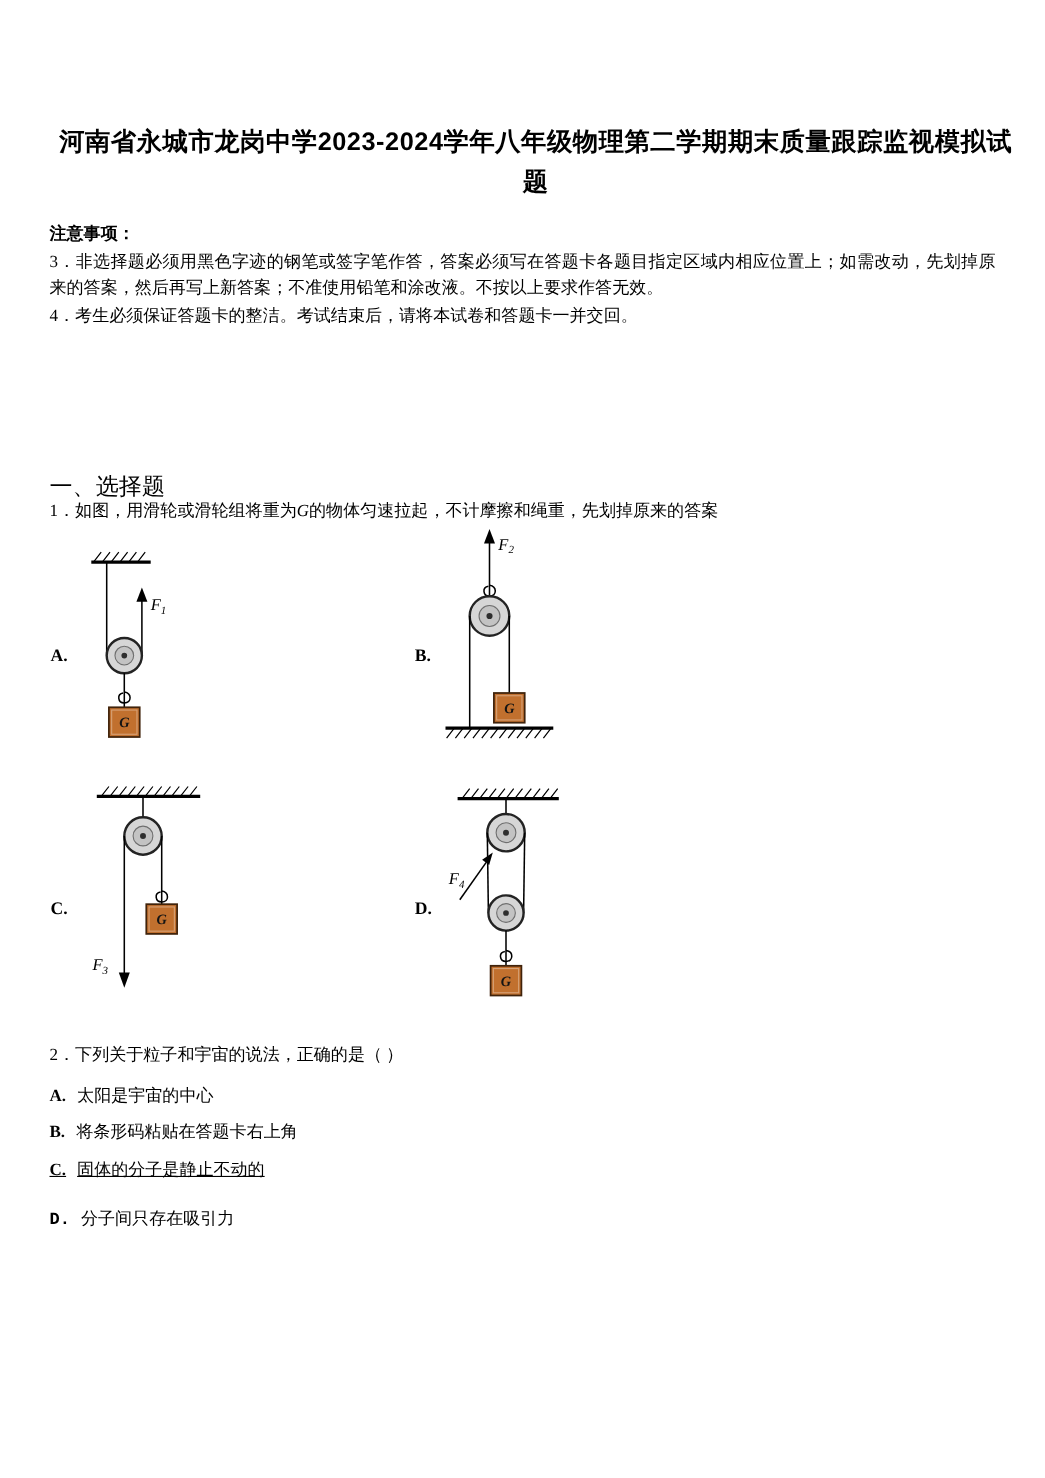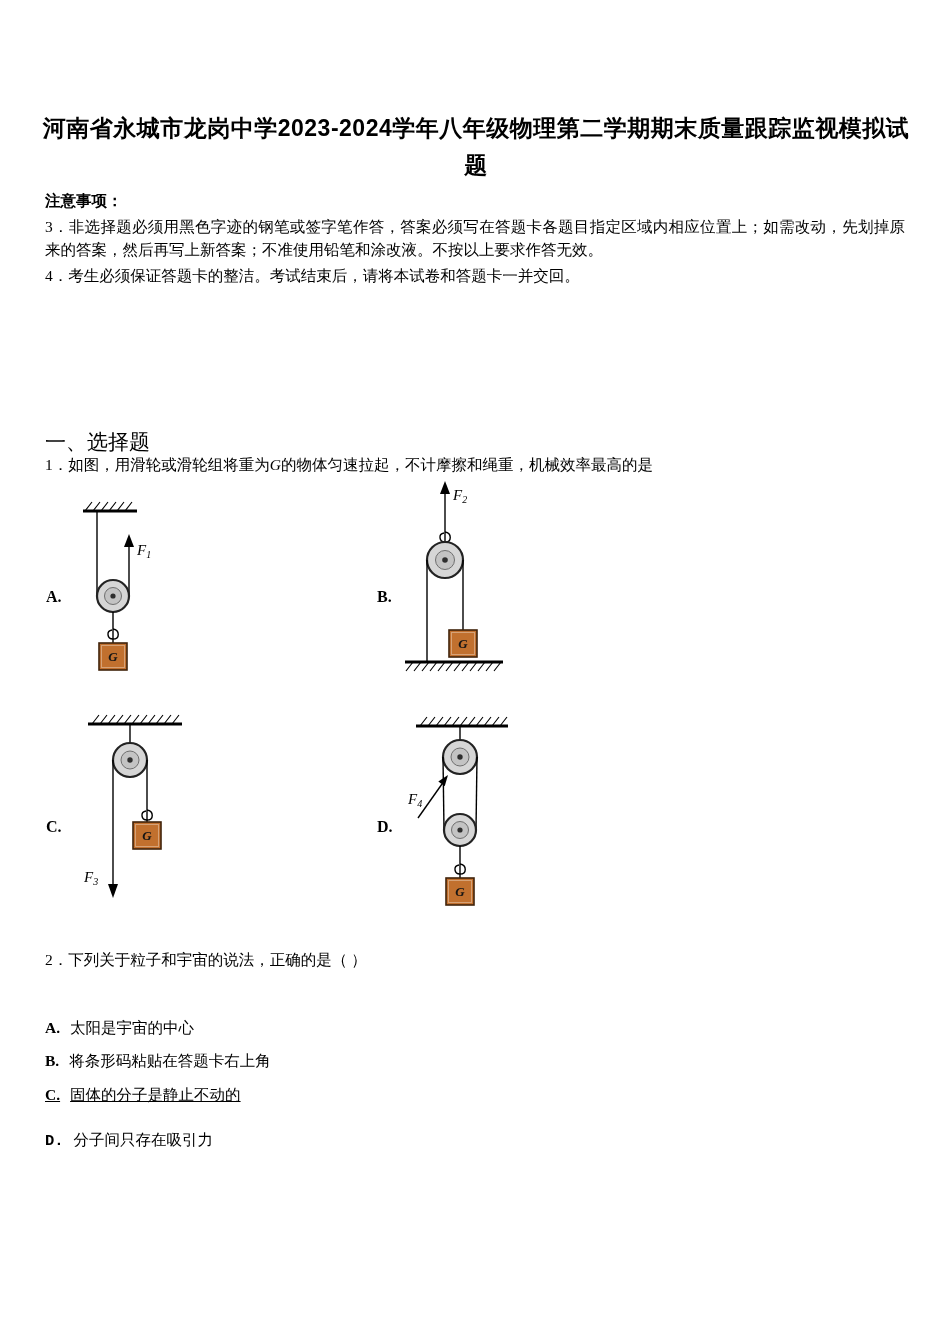--- a/index.html
+++ b/index.html
@@ -5,40 +5,40 @@
   html,body{margin:0;padding:0;background:#ffffff;}
   .page{
     position:relative;
     width:950px;height:1344px;
     background:#ffffff;
     font-family:"Liberation Serif","DejaVu Serif",serif;
     color:#000;
     overflow:hidden;
   }
   .exam-title{
-    position:absolute;top:110px;left:41px;width:870px;
+    position:absolute;top:110px;left:52px;width:870px;
     text-align:center;
     font-family:"Liberation Sans","DejaVu Sans",sans-serif;
     font-weight:700;font-size:23px;line-height:37px;
     letter-spacing:0.5px;
   }
   .notice{
-    position:absolute;top:189px;left:45px;width:860px;
+    position:absolute;top:201px;left:45px;width:860px;
     font-size:15.5px;line-height:23px;text-align:justify;
   }
   .notice p{margin:0 0 3px 0;}
   .notice .notice-heading{font-weight:700;}
   .sec-heading{
     position:absolute;top:428px;left:45px;
     font-size:21px;
   }
   .q-line{position:absolute;left:45px;width:862px;font-size:15.5px;line-height:23px;}
   .q1{top:453px;}
   .q2{top:948px;}
-  .q2-opt{font-size:15.5px;position:absolute;left:45px;margin-top:32px;}
+  .q2-opt{font-size:15.5px;position:absolute;left:45px;}
   .q2-opt .opt-letter{font-weight:700;margin-right:10px;}
   .q2-opt-a{top:986px;}
   .q2-opt-b{top:1019px;}
   .q2-opt-c{top:1053px;text-decoration:underline;}
   .q2-opt-d{top:1098px;font-family:Liberation Mono, monospace;}
   .q3{top:1118px;line-height:35px;}
   .var{font-style:italic;}
   .diagrams{position:absolute;top:470px;left:0;width:950px;height:480px;}
   .opt-label{position:absolute;font-size:16px;font-weight:700;font-family:"Liberation Serif","DejaVu Serif",serif;}
   .opt-label-a{left:46px;top:118px;}
@@ -84,21 +84,21 @@
 
   <div class="notice">
     <p class="notice-heading">注意事项：</p>
     <p>3．非选择题必须用黑色字迹的钢笔或签字笔作答，答案必须写在答题卡各题目指定区域内相应位置上；如需改动，先划掉原来的答案，然后再写上新答案；不准使用铅笔和涂改液。不按以上要求作答无效。</p>
     <p>4．考生必须保证答题卡的整洁。考试结束后，请将本试卷和答题卡一并交回。</p>
   </div>
 
   <div class="sec-heading">一、选择题</div>
 
   <div class="q-line q1">
-    <span>1．如图，用滑轮或滑轮组将重为</span><span class="var">G</span><span>的物体匀速拉起，不计摩擦和绳重，机械效率最高的是</span>
+    <span>1．如图，用滑轮或滑轮组将重为</span><span class="var">G</span><span>的物体匀速拉起，不计摩擦和绳重，先划掉原来的答案</span>
   </div>
 
   <div class="diagrams">
 
     <div class="opt-label opt-label-a">A.</div>
     <div class="opt-label opt-label-b">B.</div>
     <div class="opt-label opt-label-c">C.</div>
     <div class="opt-label opt-label-d">D.</div>
 
     <svg class="diag diag-a" width="120" height="200" viewBox="0 0 120 200">

